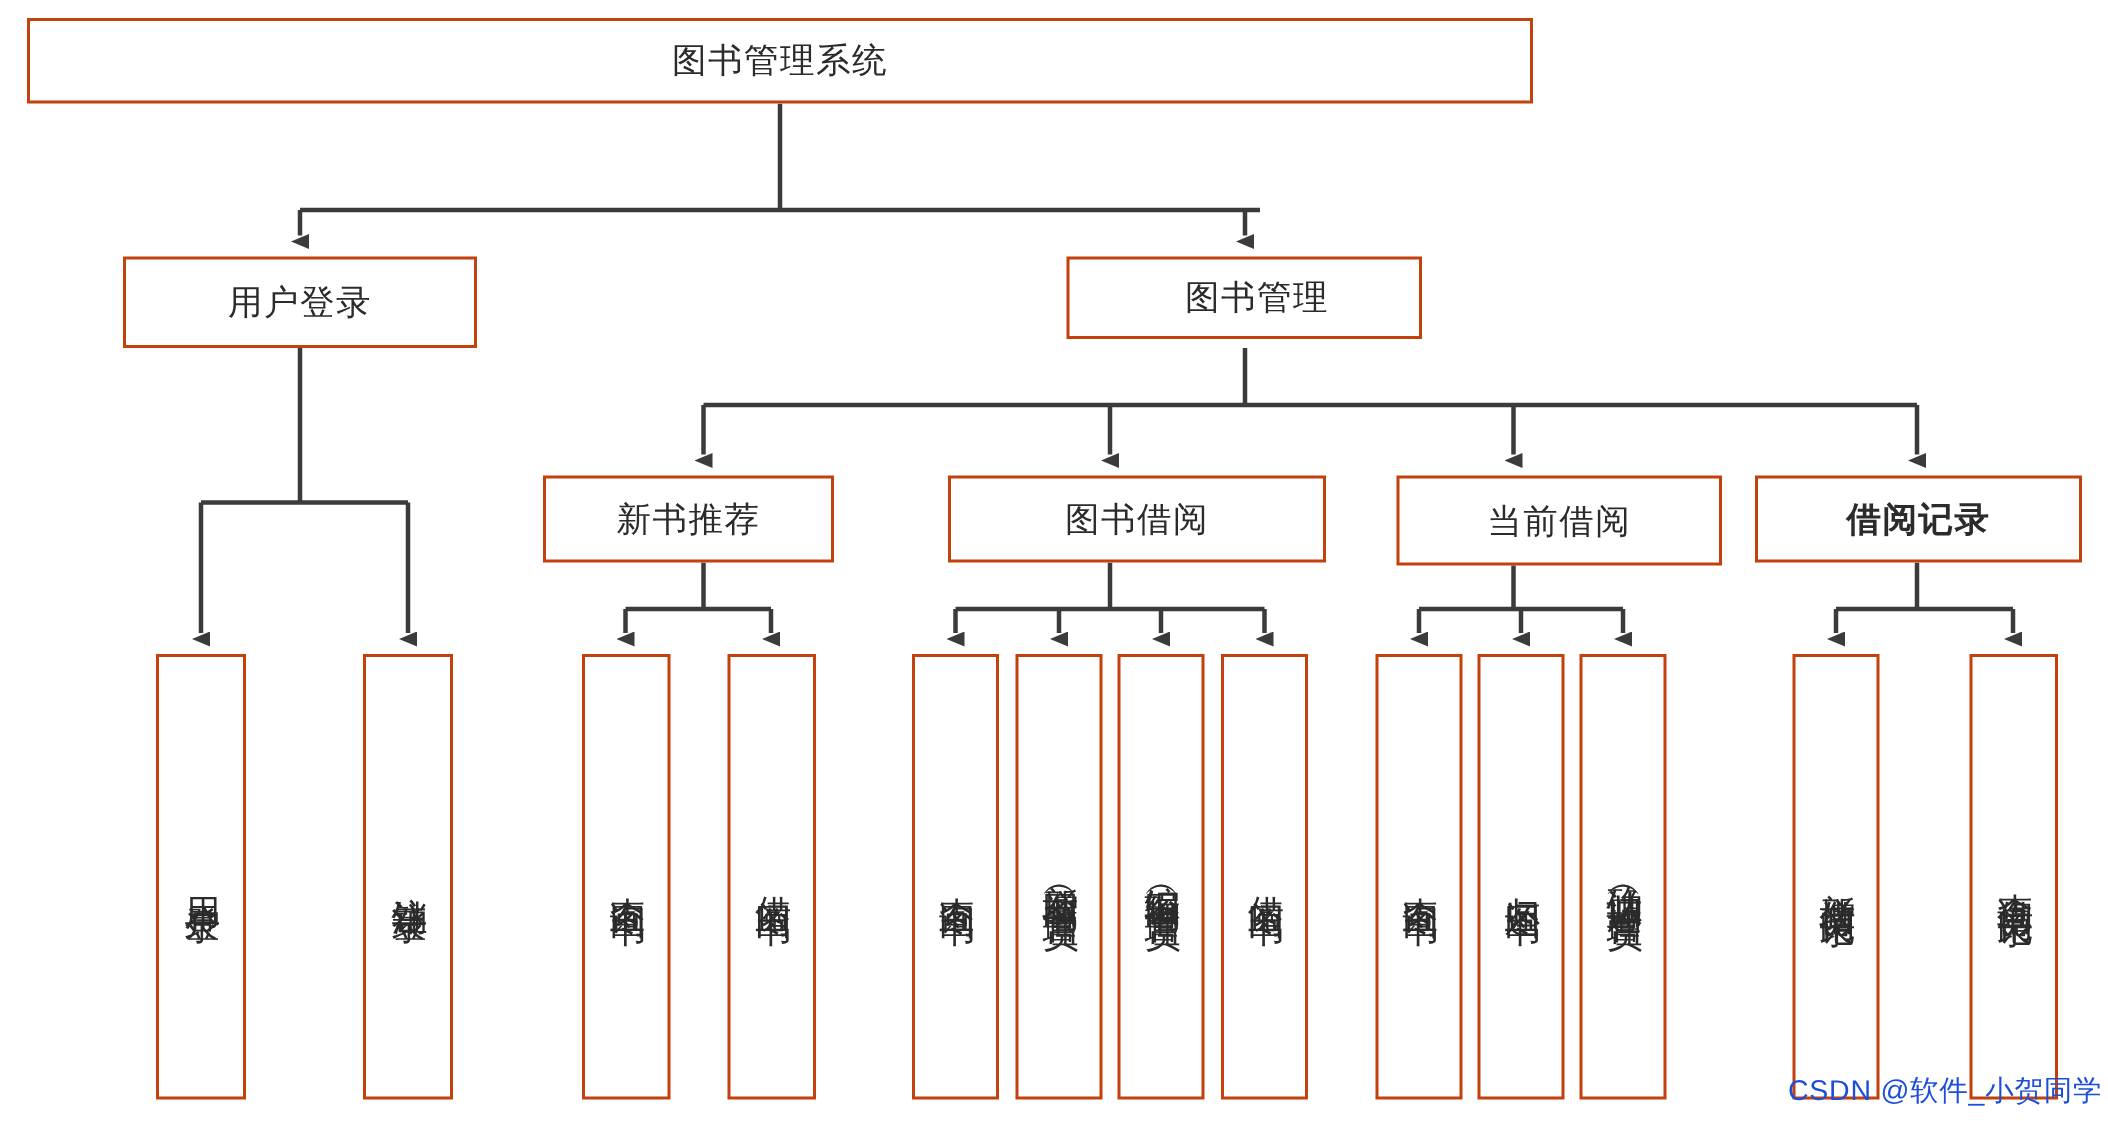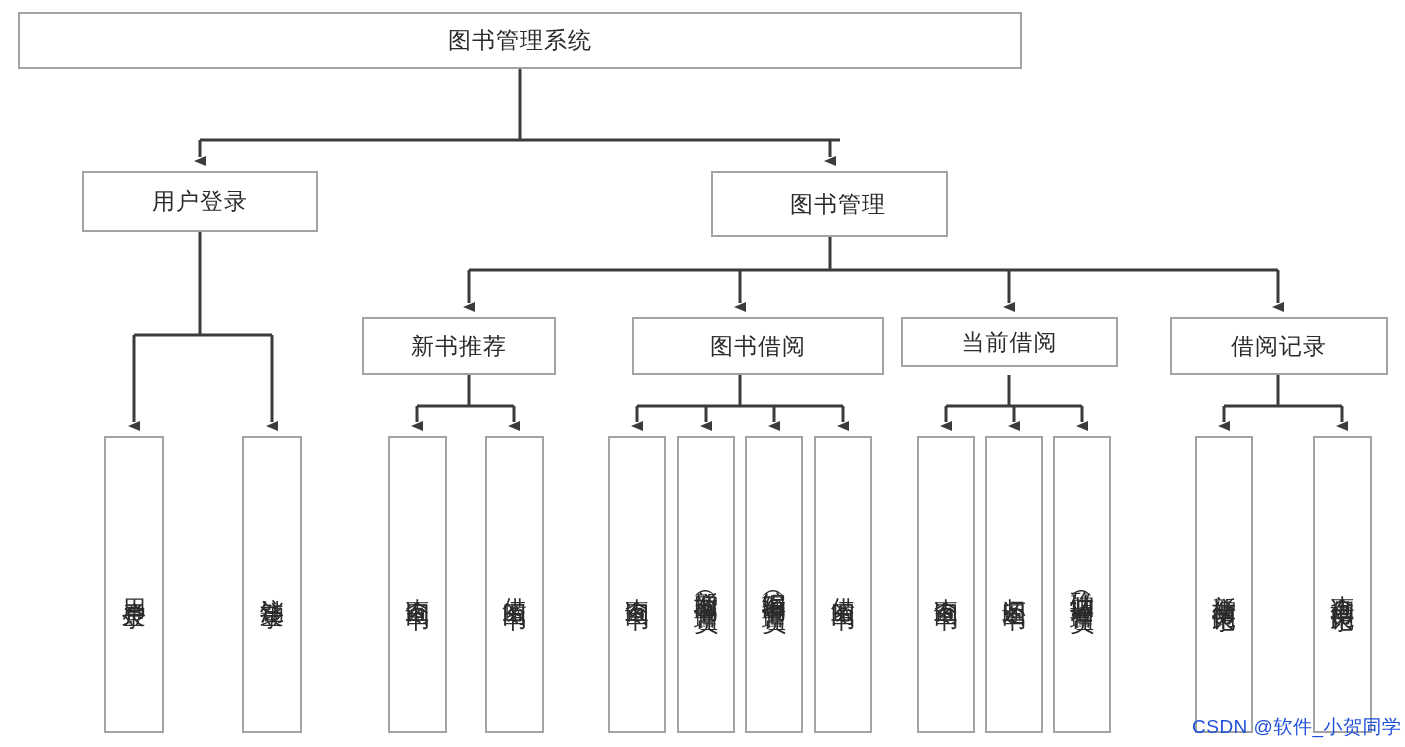--- a/index.html
+++ b/index.html
@@ -20,21 +20,21 @@
   svg.edges {
     position: absolute;
     left: 0;
     top: 0;
     width: 1405px;
     height: 747px;
   }
   .node {
     position: absolute;
     box-sizing: border-box;
-    border: 2px solid #a3a3a3;
+    border: 2px solid #c2410c;
     background: #ffffff;
     display: flex;
     align-items: center;
     justify-content: center;
     color: #2b2b2b;
   }
   .node.horiz {
     font-size: 23px;
     letter-spacing: 1px;
   }
@@ -117,33 +117,33 @@
     </g>
   </svg>
 
   <div id="nodes-layer">
       <div class="node horiz" style="left: 18px; top: 12px; width: 1004px; height: 57px;">
         <span class="txt">图书管理系统</span>
       </div>
       <div class="node horiz" style="left: 82px; top: 171px; width: 236px; height: 61px;">
         <span class="txt">用户登录</span>
       </div>
-      <div class="node horiz" style="left: 711px; top: 171px; width: 237px; height: 66px; padding-left: 17px;">
+      <div class="node horiz" style="left: 711px; top: 171px; width: 237px; height: 55px; padding-left: 17px;">
         <span class="txt">图书管理</span>
       </div>
       <div class="node horiz" style="left: 362px; top: 317px; width: 194px; height: 58px;">
         <span class="txt">新书推荐</span>
       </div>
       <div class="node horiz" style="left: 632px; top: 317px; width: 252px; height: 58px;">
         <span class="txt">图书借阅</span>
       </div>
-      <div class="node horiz" style="left: 901px; top: 317px; width: 217px; height: 50px;">
+      <div class="node horiz" style="left: 931px; top: 317px; width: 217px; height: 60px;">
         <span class="txt">当前借阅</span>
       </div>
-      <div class="node horiz" style="left: 1170px; top: 317px; width: 218px; height: 58px;">
+      <div class="node horiz" style="left: 1170px; top: 317px; width: 218px; height: 58px; font-weight: bold;">
         <span class="txt">借阅记录</span>
       </div>
       <div class="node vert" style="left: 104px; top: 436px; width: 60px; height: 297px;">
         <span class="txt">用户登录</span>
       </div>
       <div class="node vert" style="left: 242px; top: 436px; width: 60px; height: 297px;">
         <span class="txt">注销登录</span>
       </div>
       <div class="node vert" style="left: 388px; top: 436px; width: 59px; height: 297px;">
         <span class="txt">查询图书</span>

